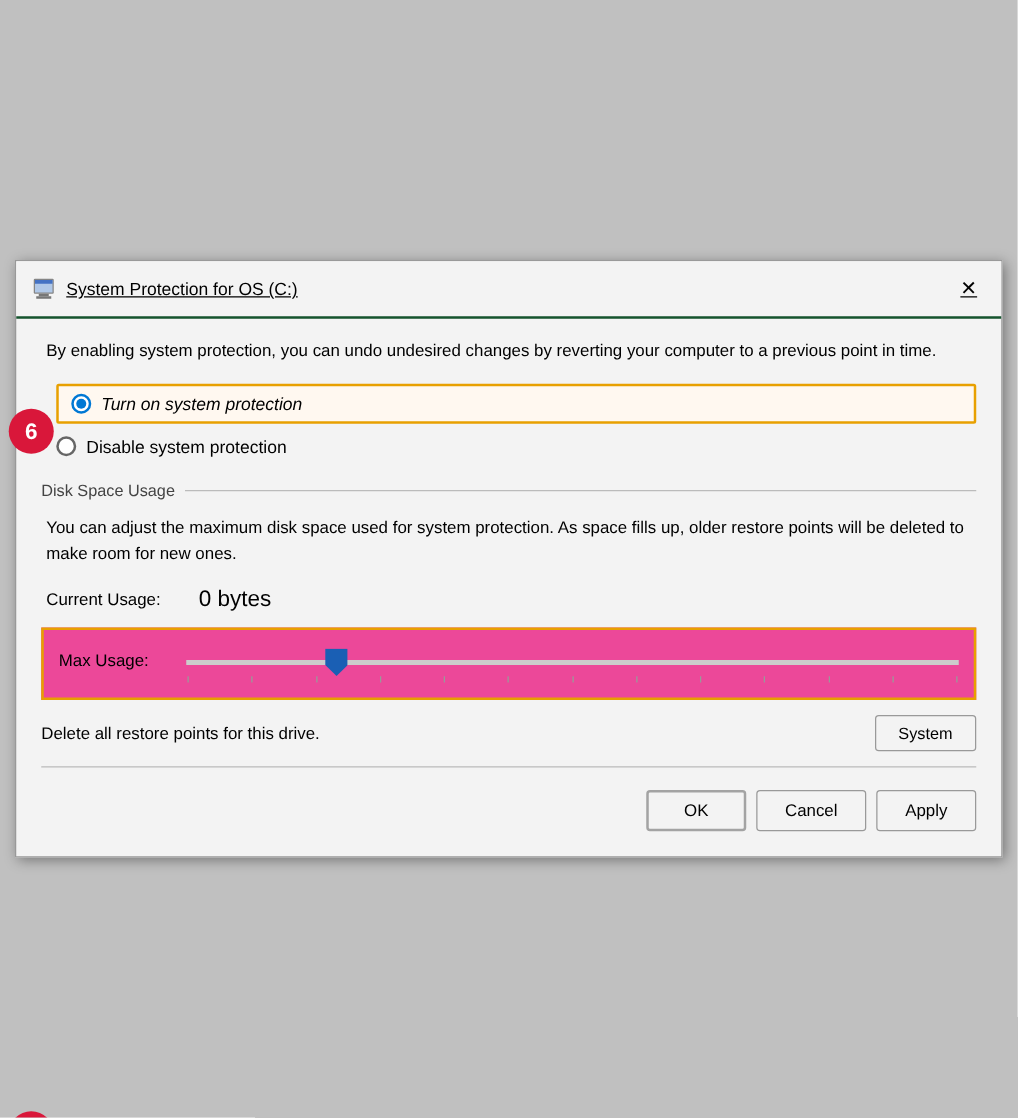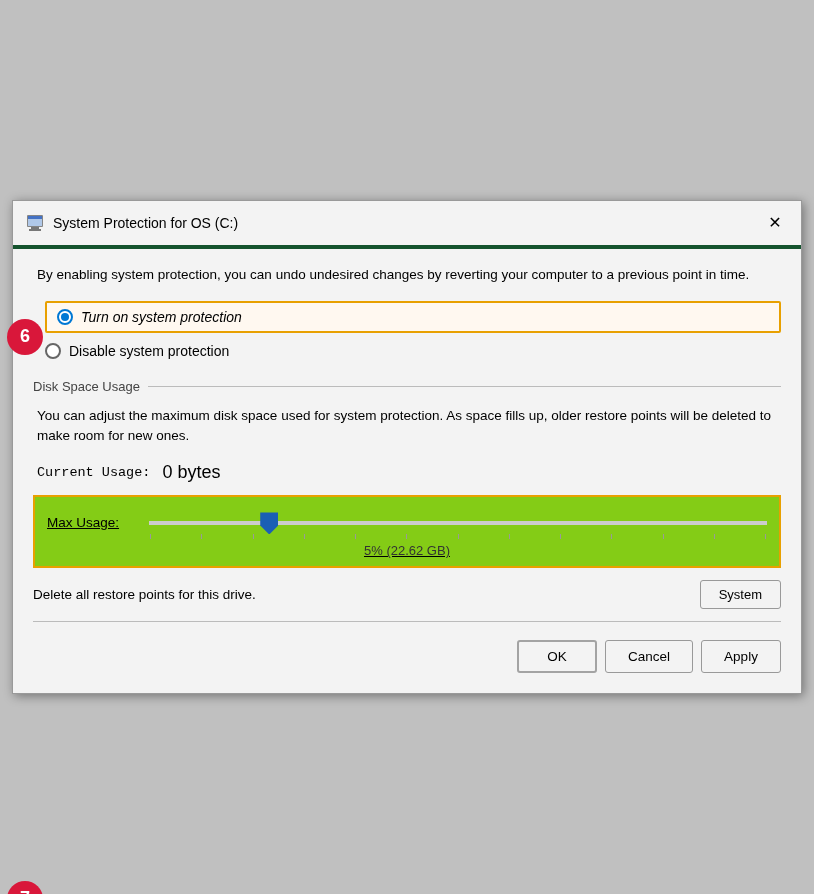--- a/index.html
+++ b/index.html
@@ -21,21 +21,22 @@
       border: 1px solid #999;
       box-shadow: 2px 2px 10px rgba(0,0,0,0.4);
       position: relative;
     }
 
     .title-bar {
       background: #f3f3f3;
       display: flex;
       justify-content: space-between;
       padding: 8px 12px;
-      border-bottom: 4px solid #14532d;
+      border-bottom: 2px solid #14532d;
+      text-decoration: underline;
     }
 
     .title-bar-left {
       display: flex;
       align-items: center;
       gap: 8px;
     }
 
     .title-text {
       font-size: 14px;
@@ -169,33 +170,31 @@
       display: flex;
       align-items: center;
       gap: 12px;
       margin-bottom: 12px;
       padding-left: 4px;
     }
 
     .usage-label {
       font-size: 13.5px;
       min-width: 110px;
-      font-family: Liberation Mono, monospace;
     }
 
     .usage-value {
       font-size: 18px;
     }
 
     .slider-container {
       border: 2px solid #e8a000;
       padding: 10px 12px 8px 12px;
-      background: #84cc16;
+      background: #ec4899;
       margin-bottom: 12px;
-      text-decoration: underline;
     }
 
     .slider-header {
       display: flex;
       align-items: center;
       gap: 12px;
       margin-bottom: 6px;
     }
 
     .slider-label {
@@ -369,21 +368,20 @@
               <div class="slider-tick"></div>
               <div class="slider-tick"></div>
               <div class="slider-tick"></div>
               <div class="slider-tick"></div>
               <div class="slider-tick"></div>
               <div class="slider-tick"></div>
               <div class="slider-tick"></div>
             </div>
           </div>
         </div>
-        <div class="slider-value">5% (22.62 GB)</div>
       </div>
 
       <div class="delete-section">
         <span class="delete-text">Delete all restore points for this drive.</span>
         <button class="delete-btn">System</button>
       </div>
     </div>
 
     <div class="footer-divider"></div>
 

